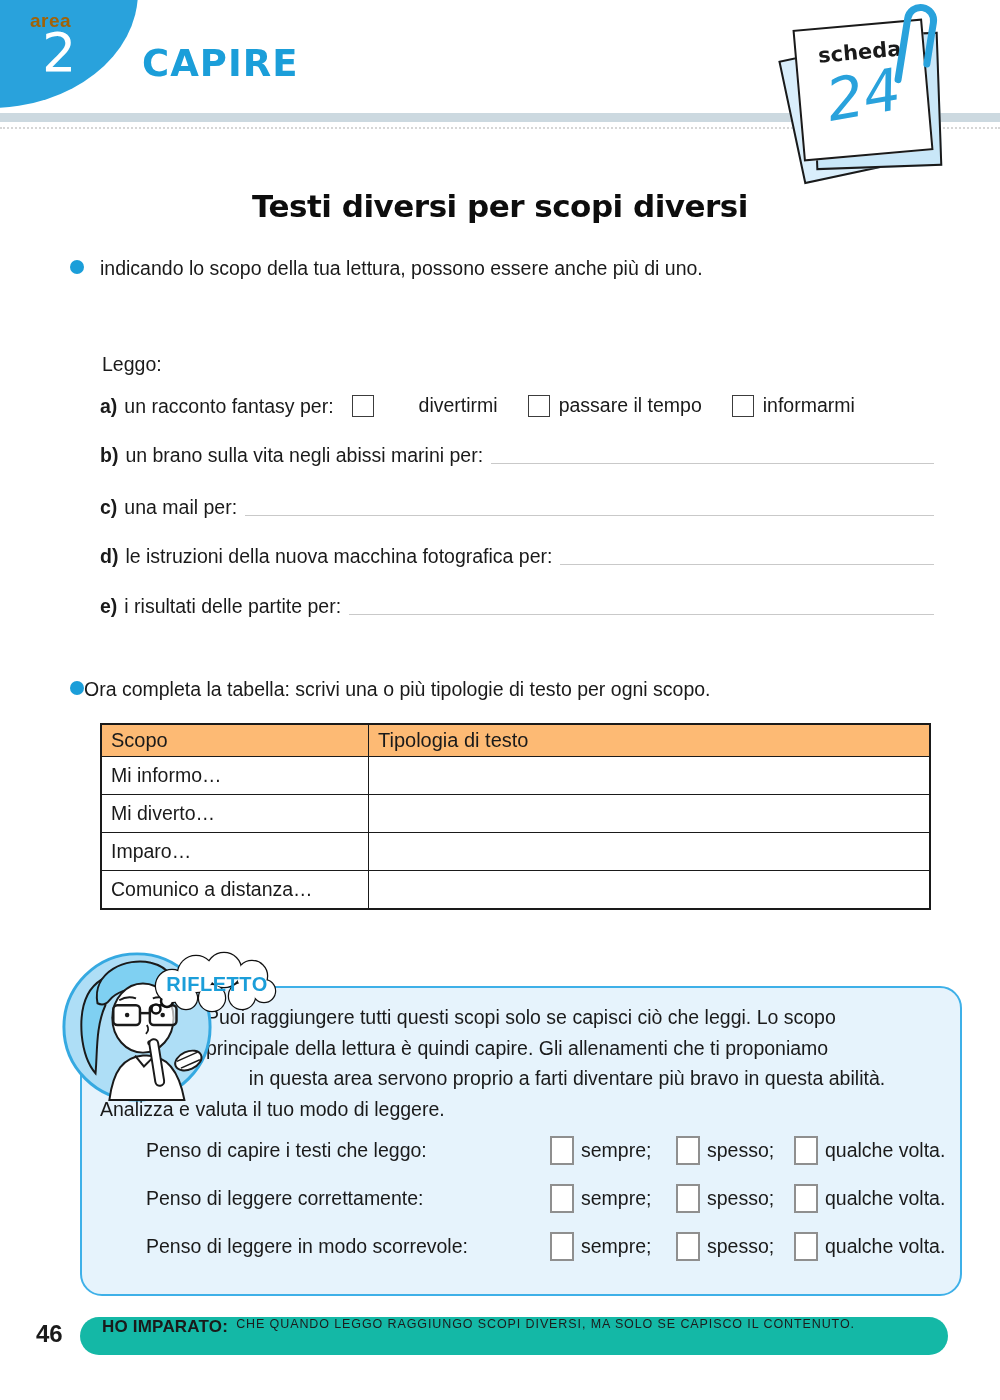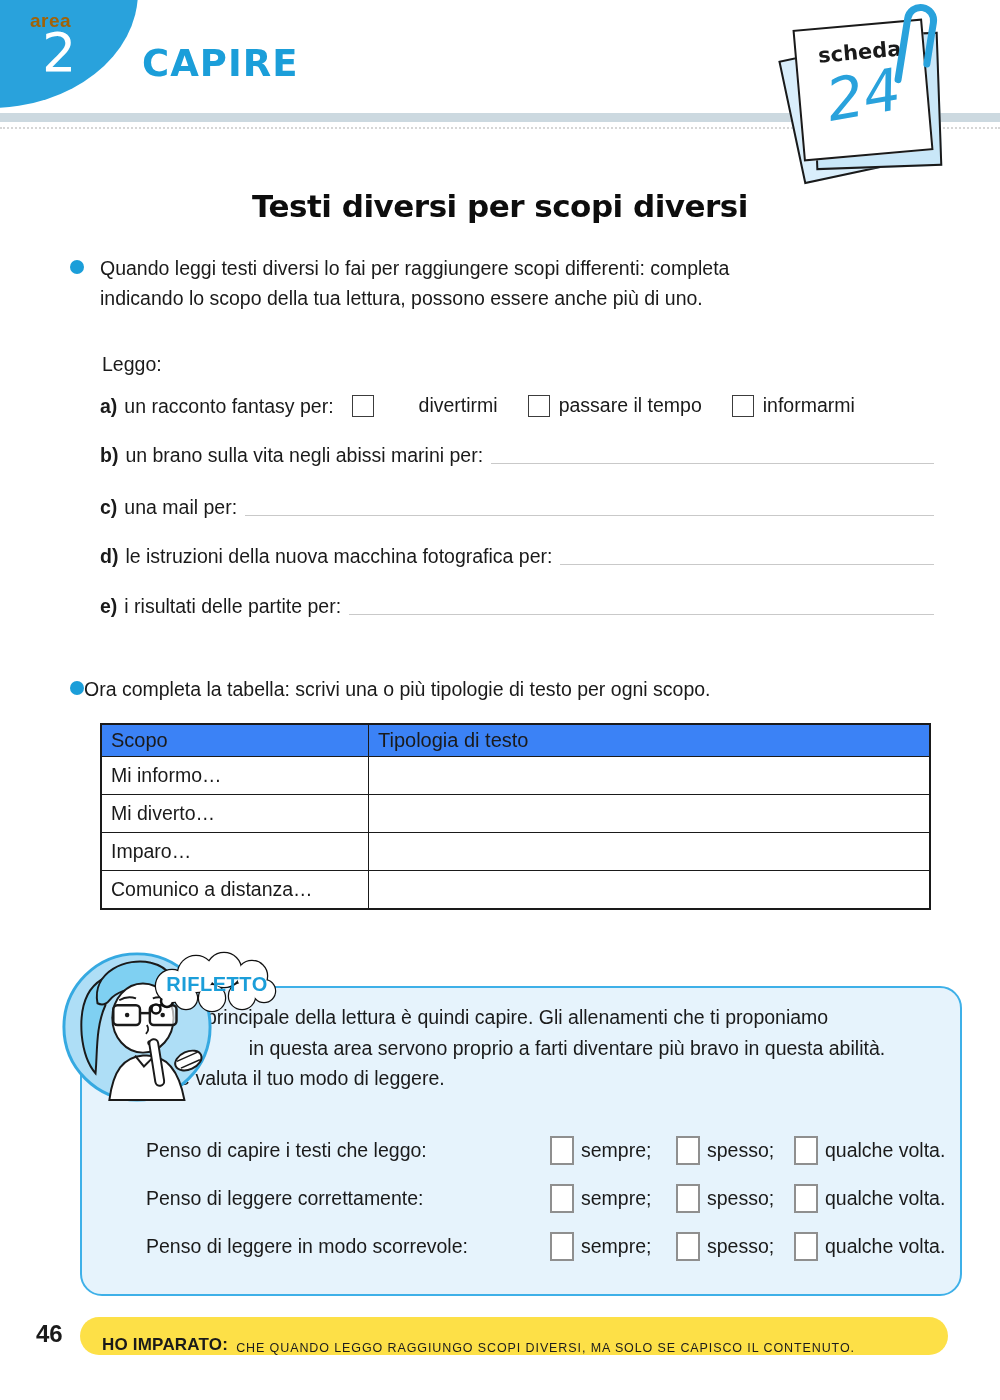--- a/index.html
+++ b/index.html
@@ -39,43 +39,43 @@
   .row{left:100px;width:834px;display:flex;align-items:flex-end;font-size:19.5px;height:30px;}
   .prefix{font-weight:bold;margin-right:7px;}
   .wline{flex:1;border-bottom:1.6px solid #c9c9c9;height:22px;margin-left:8px;margin-bottom:3px;}
   .opt{display:flex;align-items:center;gap:9px;margin-left:30px;margin-bottom:1px;}
   .cb{width:20px;height:20px;border:1.6px solid #3c3c3c;background:#fff;flex:none;}
 
   
   .wtable{position:absolute;left:100px;top:723px;width:831px;border-collapse:collapse;
           border:2.5px solid #1a1a1a;}
   .wtable th,.wtable td{border:1.6px solid #1a1a1a;padding:2px 9px;text-align:left;}
-  .wtable th{background:#3b82f6;font-weight:400;font-size:20px;height:27px;}
+  .wtable th{background:#fdba74;font-weight:400;font-size:20px;height:27px;}
   .wtable td{font-size:19.5px;height:33px;}
   .col-scopo{width:248px;}
 
   
   .panel{left:80px;top:986px;width:878px;height:306px;background:#e6f3fc;
          border:2px solid #3eb0e8;border-radius:22px;z-index:1;}
   .para{left:100px;top:1002px;width:838px;z-index:2;}
   .para div{font-size:19.5px;line-height:30.5px;}
   .para .ind{padding-left:106px;}
   .girl{left:58px;top:944px;z-index:7;}
   .cloud{left:140px;top:946px;z-index:8;}
 
   .qrow{left:80px;width:878px;height:34px;z-index:2;margin-left:46px;}
   .qlabel{position:absolute;left:20px;top:3px;font-size:19.5px;}
   .qopt{position:absolute;top:0;display:flex;align-items:center;gap:7px;font-size:19.5px;}
   .qcb{width:20px;height:25px;border:2px solid #8f8f8f;background:#fff;flex:none;}
   .q1{left:424px;} .q2{left:550px;} .q3{left:668px;}
 
   
   .pagenum{left:36px;top:1320px;font-size:24px;font-weight:bold;}
-  .pill{left:80px;top:1317px;width:868px;height:38px;background:#fde047;border-radius:20px;
-        display:flex;align-items:flex-end;padding-left:22px;box-sizing:border-box;}
+  .pill{left:80px;top:1317px;width:868px;height:38px;background:#14b8a6;border-radius:20px;
+        display:flex;align-items:flex-start;padding-left:22px;box-sizing:border-box;}
   .pill-label{font-size:17px;font-weight:bold;letter-spacing:.2px;}
   .pill-text{font-size:12.5px;font-weight:500;letter-spacing:.9px;margin-left:8px;color:#1c1c1c;}
 </style>
 </head>
 <body>
 
 <div class="page">
 
   <div class="abs blob"></div>
   <div class="abs area-label">area</div>
@@ -93,21 +93,20 @@
     </div>
   </div>
   <svg class="abs clip" width="52" height="90" viewBox="0 0 52 90">
     <path d="M14,84 L14,22 a13,13 0 0 1 26,0 L40,64" fill="none" stroke="#29a2dc" stroke-width="7" stroke-linecap="round"></path>
   </svg>
 
   <div class="abs page-title">Testi diversi per scopi diversi</div>
 
   <div class="abs bullet-dot" style="left:70px;top:260px;"></div>
   <div class="abs body-text" style="left:100px;top:253px;width:845px;">
-    <div>Quando leggi testi diversi lo fai per raggiungere scopi differenti: completa</div>
     <div>indicando lo scopo della tua lettura, possono essere anche più di uno.</div>
   </div>
 
   <div class="abs body-text" style="left:102px;top:349px;">Leggo:</div>
 
   <div class="abs row" style="top:388px;">
     <span class="prefix">a)</span>
     <span>un racconto fantasy per:</span>
     <span class="opt" style="margin-left:18px;gap:45px;">
       <span class="cb"></span>
@@ -224,20 +223,21 @@
       <circle cx="112" cy="30" r="15"></circle>
         <circle cx="124" cy="45" r="11"></circle>
         <circle cx="102" cy="50" r="13"></circle>
       <circle cx="72" cy="52" r="13"></circle>
         <circle cx="46" cy="52" r="11"></circle>
     </g>
     <text x="77" y="45" text-anchor="middle" font-family="Liberation Sans, sans-serif" font-size="20" font-weight="bold" fill="#1b9ed9" letter-spacing="0.5">RIFLETTO</text>
   </svg>
 
   <div class="abs para">
+    <div class="ind">Puoi raggiungere tutti questi scopi solo se capisci ciò che leggi. Lo scopo</div>
     <div class="ind">principale della lettura è quindi capire. Gli allenamenti che ti proponiamo</div>
     <div class="ind" style="padding-left:96px;text-align:center;">in questa area servono proprio a farti diventare più bravo in questa abilità.</div>
     <div>Analizza e valuta il tuo modo di leggere.</div>
   </div>
 
   <div class="abs qrow" style="top:1136px;">
     <span class="qlabel">Penso di capire i testi che leggo:</span>
     <span class="qopt q1">
       <span class="qcb"></span>
       <span>sempre;</span>

